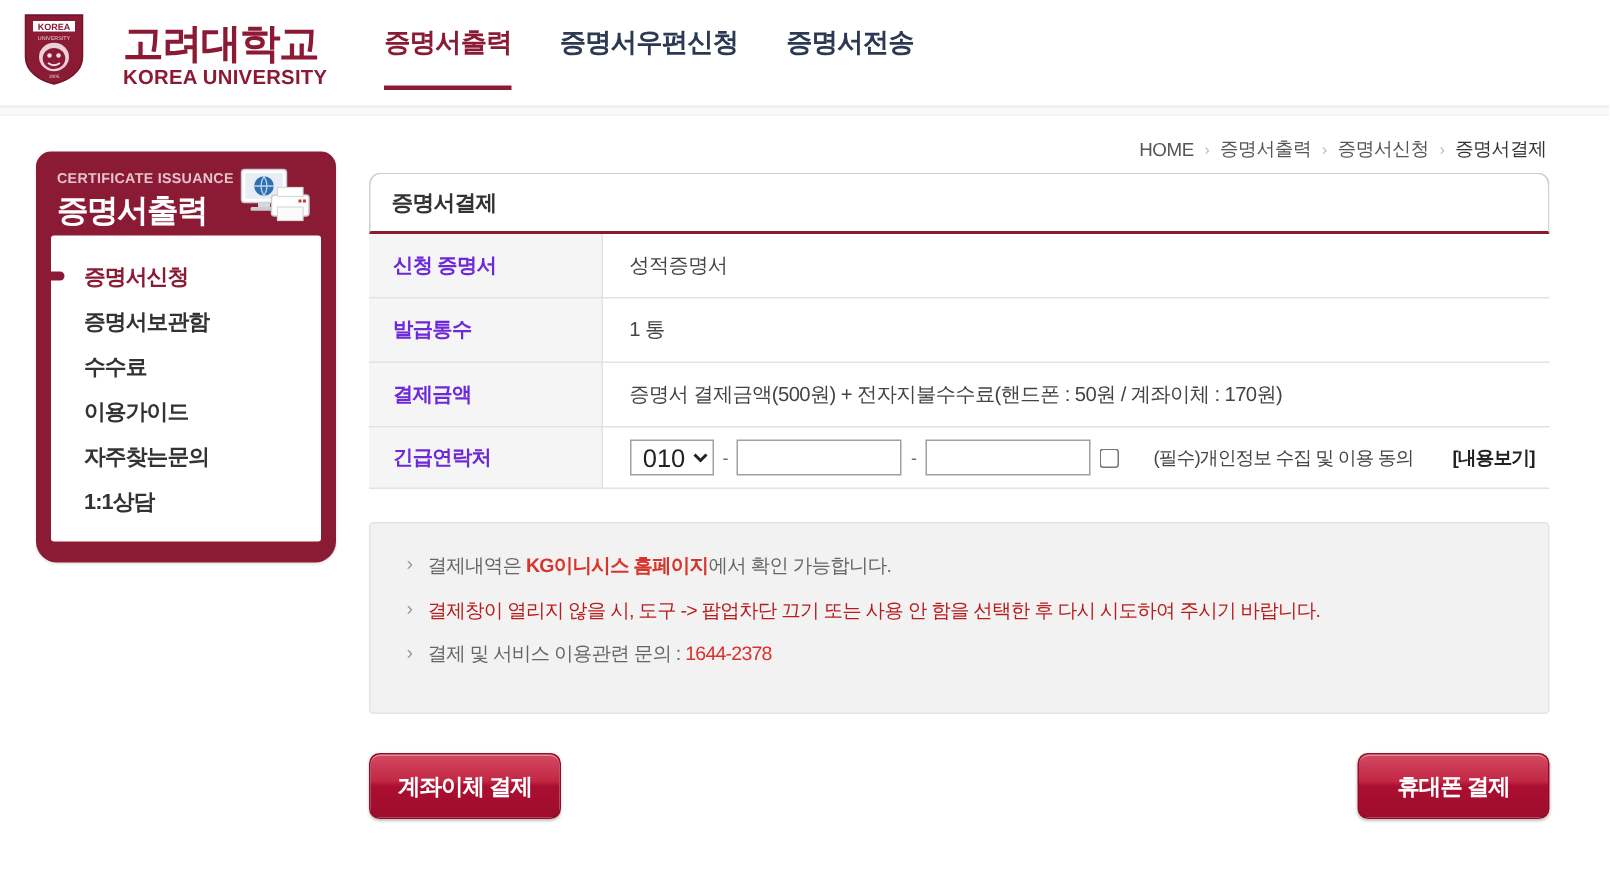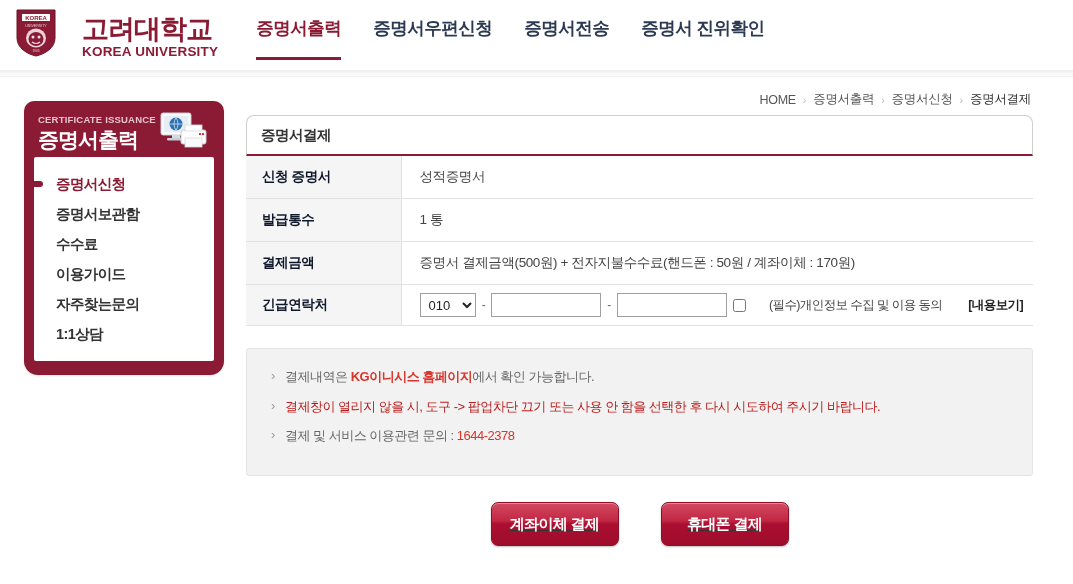--- a/index.html
+++ b/index.html
@@ -189,41 +189,41 @@
   }
   table.info th, table.info td {
     border-bottom: 1px solid #e2e2e2;
     font-size: 13.5px;
     letter-spacing: -0.4px;
     vertical-align: middle;
   }
   table.info th {
     width: 155px;
     background: #f5f5f5;
-    color: #0f172a;
+    color: #6d28d9;
     font-weight: bold;
     text-align: left;
     padding: 12px 0 12px 16px;
     border-right: 1px solid #e2e2e2;
   }
   table.info td {
     color: #444;
     padding: 12px 10px 12px 18px;
     background: #fff;
   }
   tr.contact th, tr.contact td { padding-top: 8px; padding-bottom: 8px; }
 
   .phone-row {
     display: flex;
     align-items: center;
     gap: 6px;
   }
   select.phone-prefix {
     width: 66px; height: 24px;
-    font-size: 13px;
+    font-size: 17px;
     font-family: "Liberation Sans", sans-serif;
     border: 1px solid #a0a0a0;
     background: #fff;
     color: #222;
     padding-left: 4px;
   }
   .dash { color: #666; font-size: 12px; }
   input.phone-part {
     width: 110px; height: 24px;
     border: 1px solid #a0a0a0;
@@ -280,24 +280,23 @@
     color: #9a9a9a;
     font-size: 13px;
   }
   .em-red { color: #d9342b; font-weight: bold; }
   .em-red-normal { color: #d9342b; }
   .line-red { color: #b91c1c; }
 
   
   .actions {
     display: flex;
-    justify-content: center;
+    justify-content: space-between;
     gap: 42px;
     margin-top: 26px;
-    text-decoration: underline;
   }
   .pay-btn {
     width: 128px; height: 44px;
     border: 1px solid #8f0f28;
     border-radius: 7px;
     background: linear-gradient(to bottom, #d24a61 0%, #c22744 42%, #ab0f31 50%, #9e0c2c 100%);
     color: #ffffff;
     font-size: 15px;
     font-weight: bold;
     letter-spacing: -0.7px;
@@ -328,21 +327,20 @@
     <div class="logo-text">
       <span class="logo-ko">고려대학교</span>
       <span class="logo-en">KOREA UNIVERSITY</span>
     </div>
   </div>
 
   <nav class="nav">
     <div class="nav-item active">증명서출력</div>
     <div class="nav-item">증명서우편신청</div>
     <div class="nav-item">증명서전송</div>
-    <div class="nav-item">증명서 진위확인</div>
   </nav>
   <div class="header-rule"></div>
 </div>
 <div class="header-band"></div>
 
 <div class="page">
 
   <aside class="sidebar">
     <div class="sb-head">
       <span class="sb-eyebrow">CERTIFICATE ISSUANCE</span>

